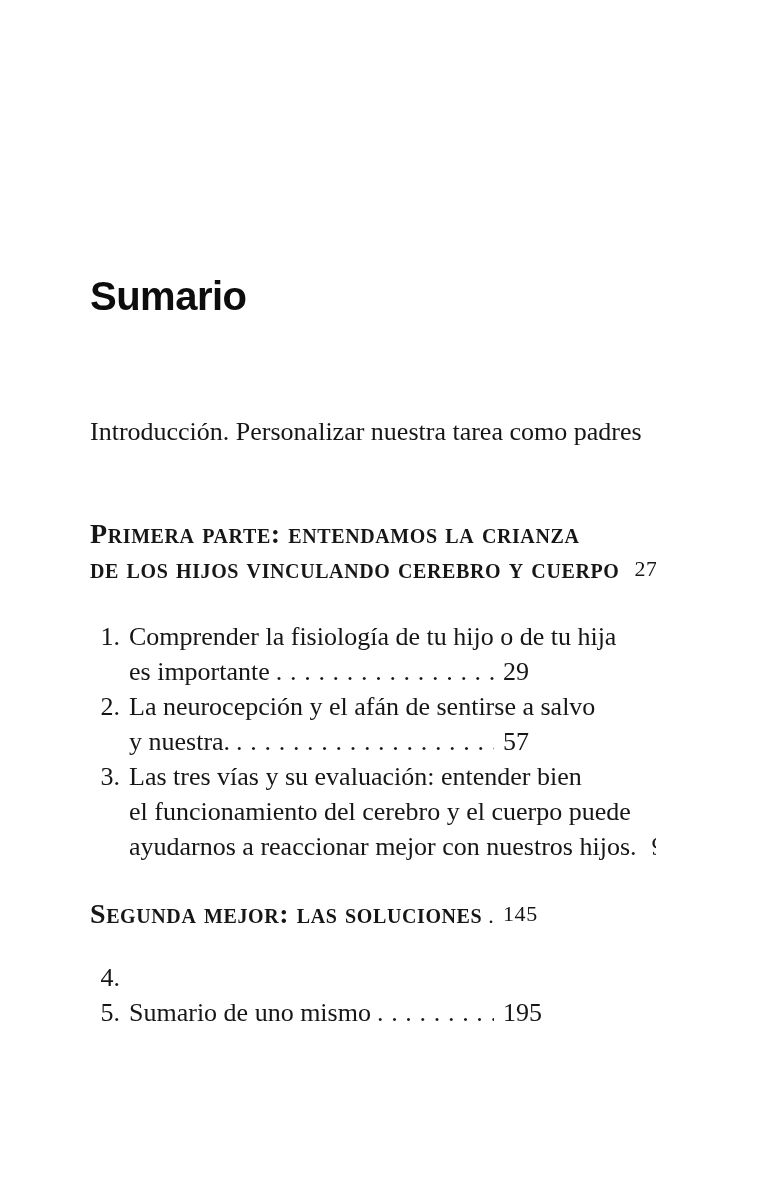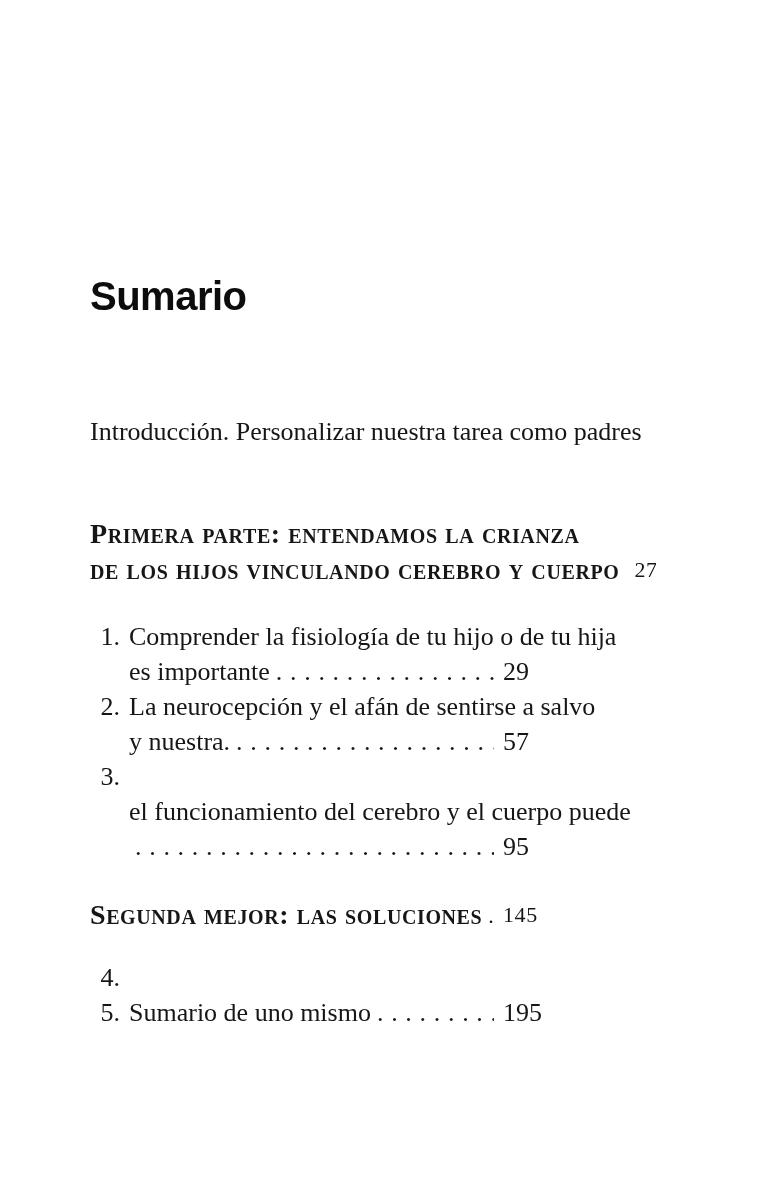--- a/index.html
+++ b/index.html
@@ -20,21 +20,21 @@
     margin: 0;
     font-family: "Liberation Sans", sans-serif;
     font-weight: bold;
     font-size: 40px;
     line-height: 40px;
     letter-spacing: -0.5px;
     color: #0d0d0d;
   }
   .toc { font-size: 26px; line-height: 35px; }
 
-  .row { display: flex; align-items: center; }
+  .row { display: flex; align-items: flex-start; }
   .txt { flex: 0 0 auto; white-space: nowrap; }
   .num { flex: 0 0 30px; text-align: right; }
   .num + .txt { padding-left: 9px; }
   .row.cont { padding-left: 39px; }
 
   .leader {
     flex: 1 1 0;
     min-width: 0;
     overflow: hidden;
     white-space: nowrap;
@@ -118,25 +118,27 @@
         <div class="row cont">
           <span class="txt">y nuestra.</span>
           <span class="leader"></span>
           <span class="pg">57</span>
         </div>
       </div>
 
       <div class="entry chap">
         <div class="row first">
           <span class="num">3.</span>
+          <span class="txt">Las tres vías y su evaluación: entender bien</span>
         </div>
         <div class="row cont">
           <span class="txt">el funcionamiento del cerebro y el cuerpo puede</span>
         </div>
         <div class="row cont">
+          <span class="txt">ayudarnos a reaccionar mejor con nuestros hijos.</span>
           <span class="leader"></span>
           <span class="pg">95</span>
         </div>
       </div>
 
     </div>
 
     <div class="entry part part2">
       <div class="row">
         <span class="txt">Segunda mejor: las soluciones</span>

